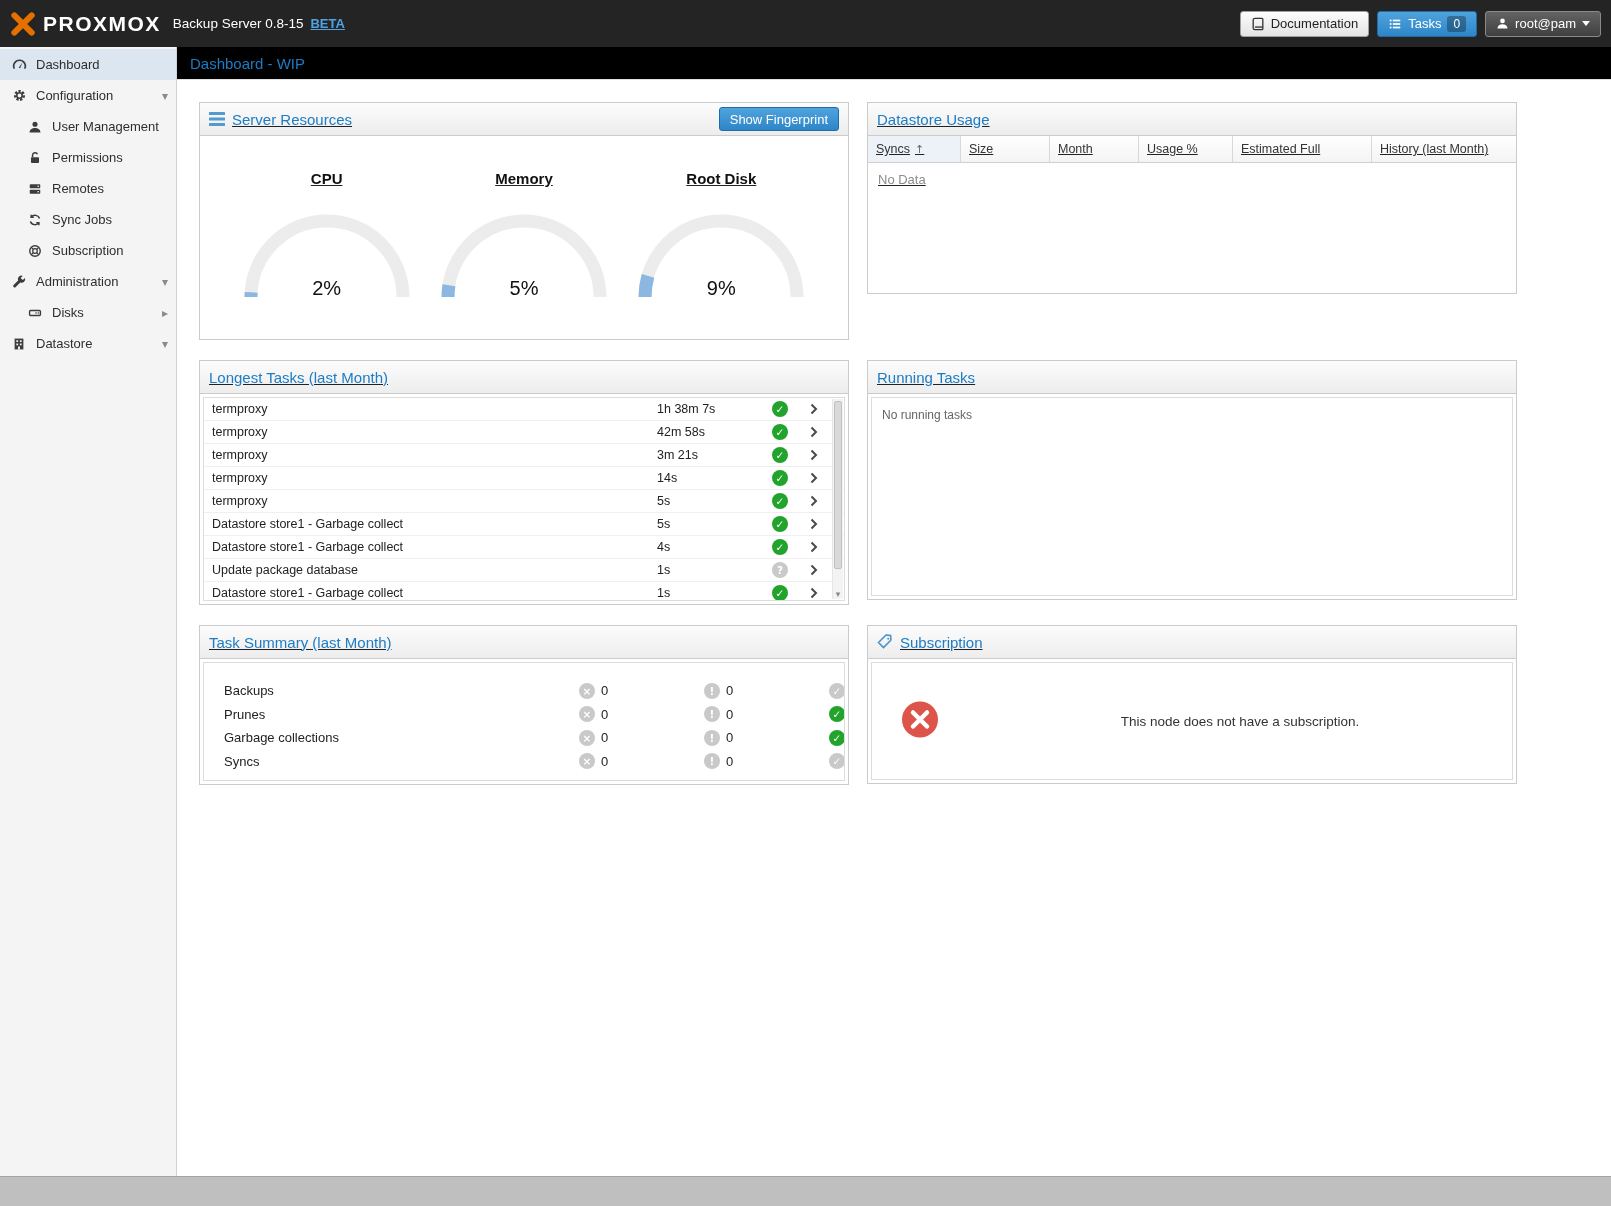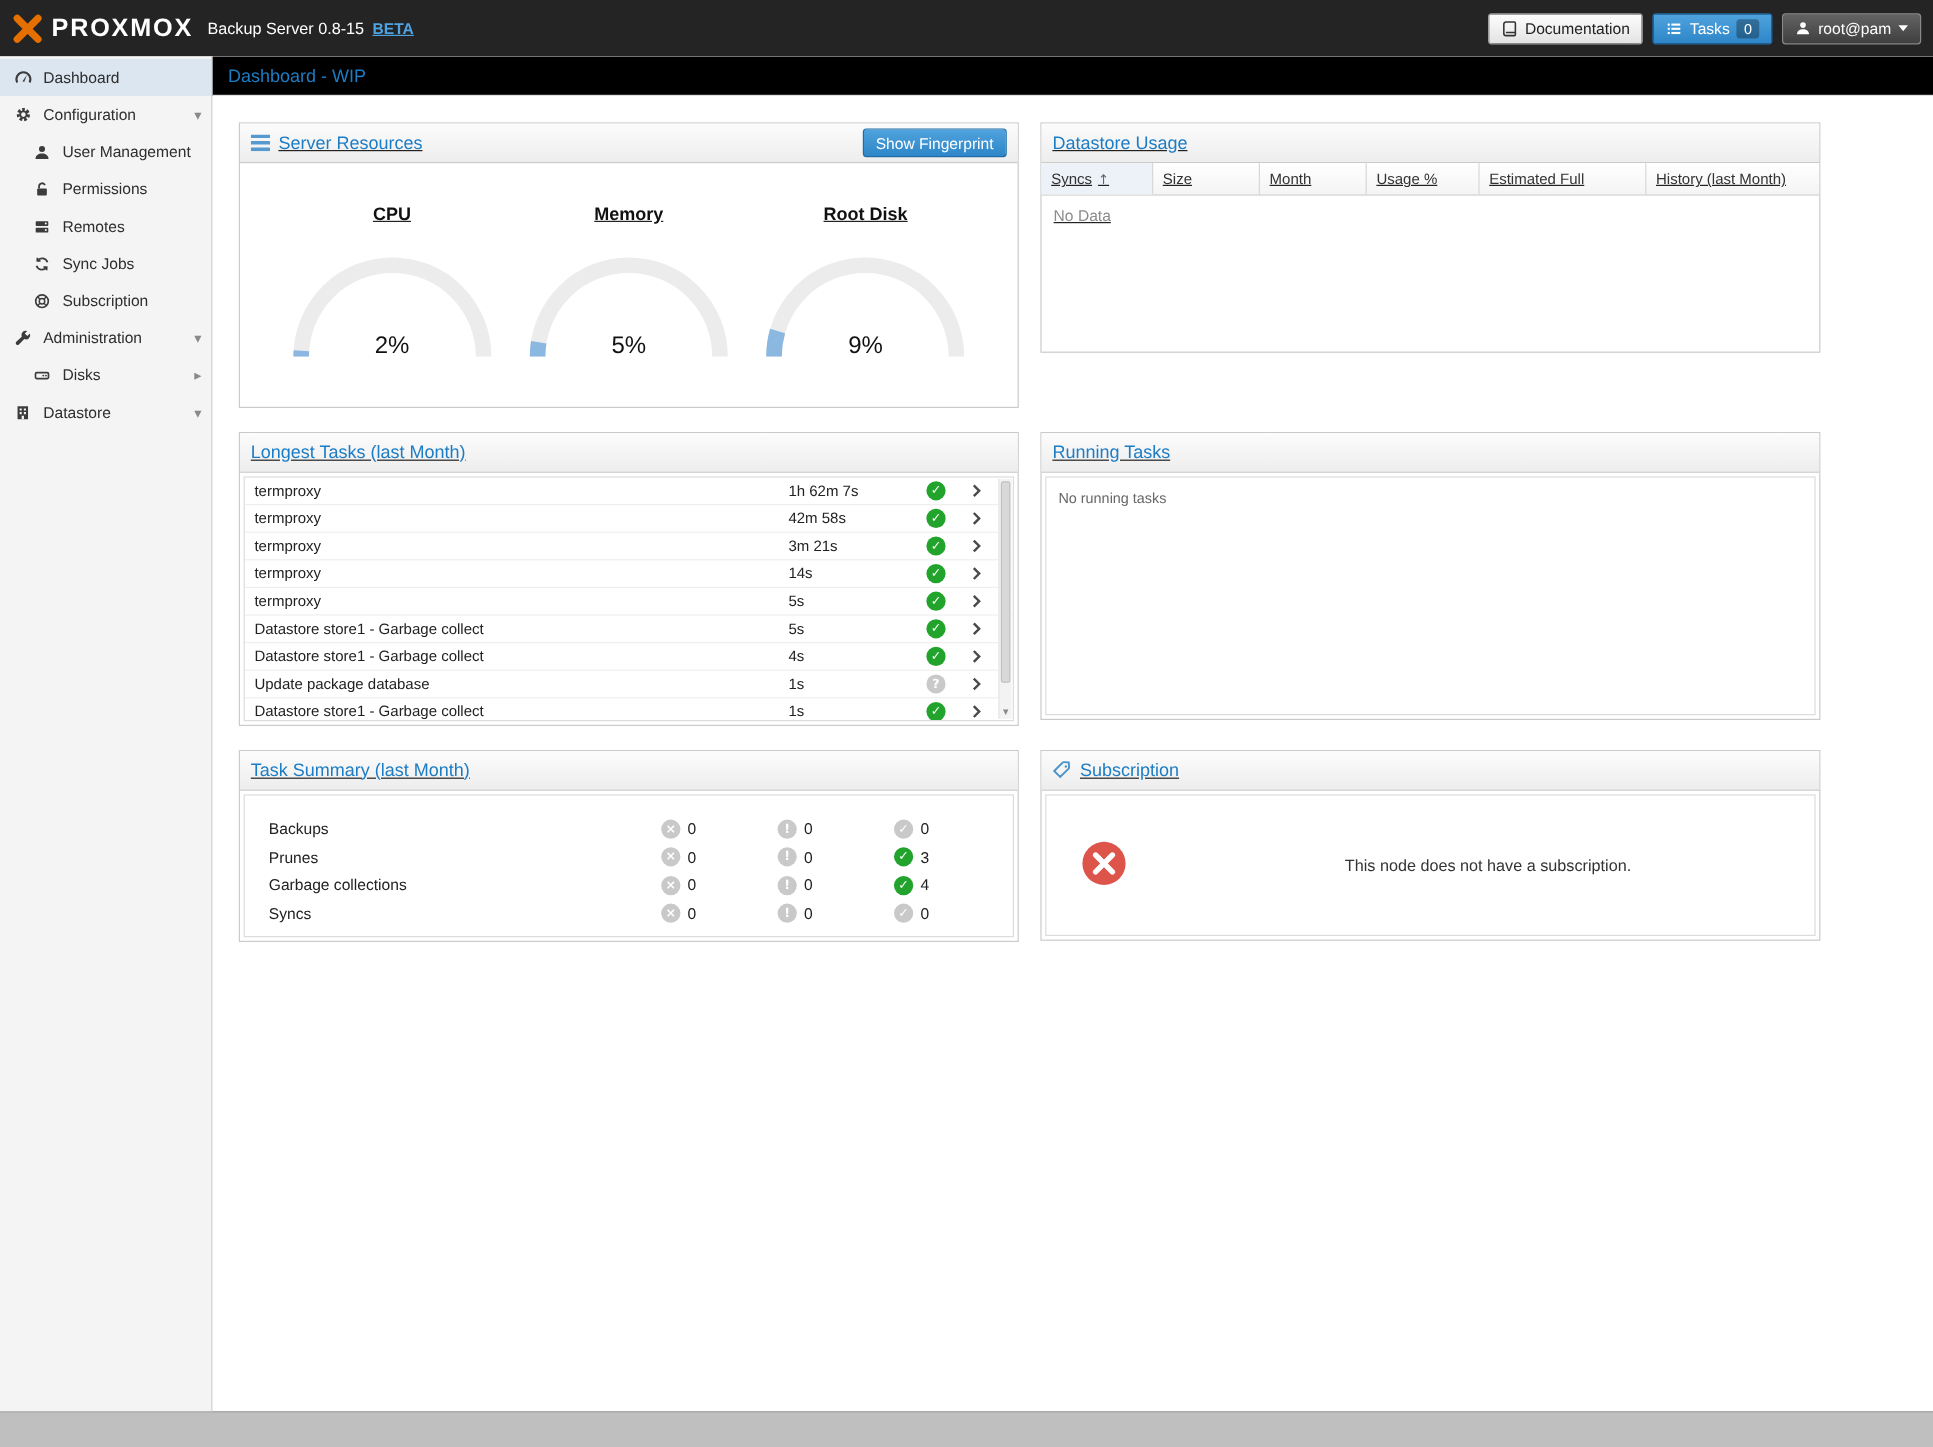--- a/index.html
+++ b/index.html
@@ -83,21 +83,21 @@
   
   .sico { width:16px; height:16px; border-radius:50%; display:inline-flex; align-items:center;
           justify-content:center; color:#fff; font-size:10.5px; font-weight:bold;
           font-family:"DejaVu Sans", sans-serif; }
   .sico.green, .sico.active-ok { background:#21a32c; }
   .sico.gray { background:#c9c9c9; }
 
   
   .ts-list { padding-top:16px; }
   .ts-row { height:23.5px; display:grid; grid-template-columns:327px 97px 97px 1fr;
-            align-items:center; padding-left:20px; font-size:13px; color:#222; }
+            align-items:center; padding-left:20px; font-size:13px; color:#222;gap:28px; }
   .ts-cell { display:flex; align-items:center; gap:6px; }
 
   
   .sub-icon { position:absolute; left:28px; top:50%; transform:translateY(-50%); }
   .sub-msg { position:absolute; left:96px; right:0; top:50%; transform:translateY(-50%);
              text-align:center; font-size:13.5px; color:#333; }
 </style>
 </head>
 <body>
 
@@ -323,21 +323,21 @@
 
       <section class="panel" id="p-longest">
         <div class="panel-h">
           <span>Longest Tasks (last Month)</span>
         </div>
         <div class="panel-body">
           <div class="inner-box">
             <div>
   <div class="lt-row">
     <div class="lt-name">termproxy</div>
-    <div class="lt-dur">1h 62m 7s</div>
+    <div class="lt-dur">1h 38m 7s</div>
     <div class="lt-status">
                     <span class="sico green">✓</span>
                   </div>
     <div class="lt-action">
       <svg width="8" height="12" viewBox="0 0 8 12">
                       <path d="M1.5 1.5 L6 6 L1.5 10.5" fill="none" stroke="#4a4a4a" stroke-width="2"></path>
                     </svg>
     </div>
   </div>
 

